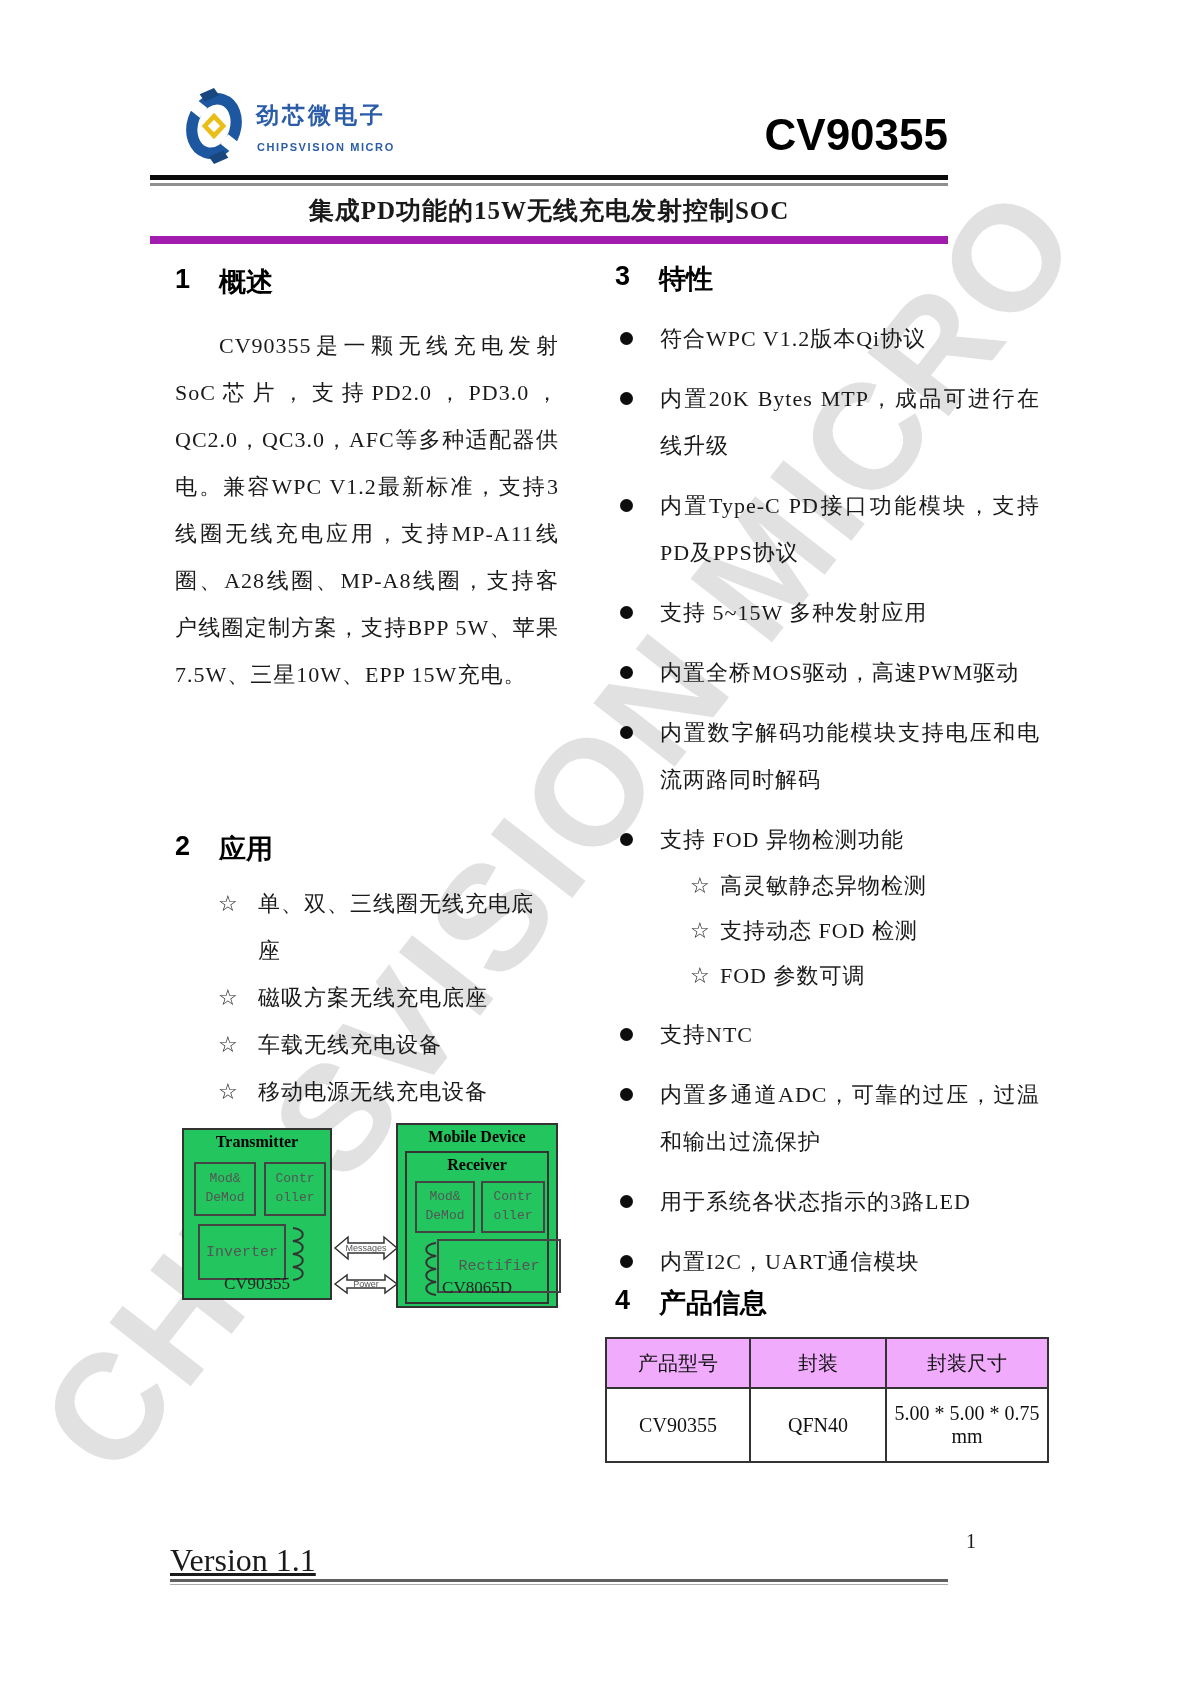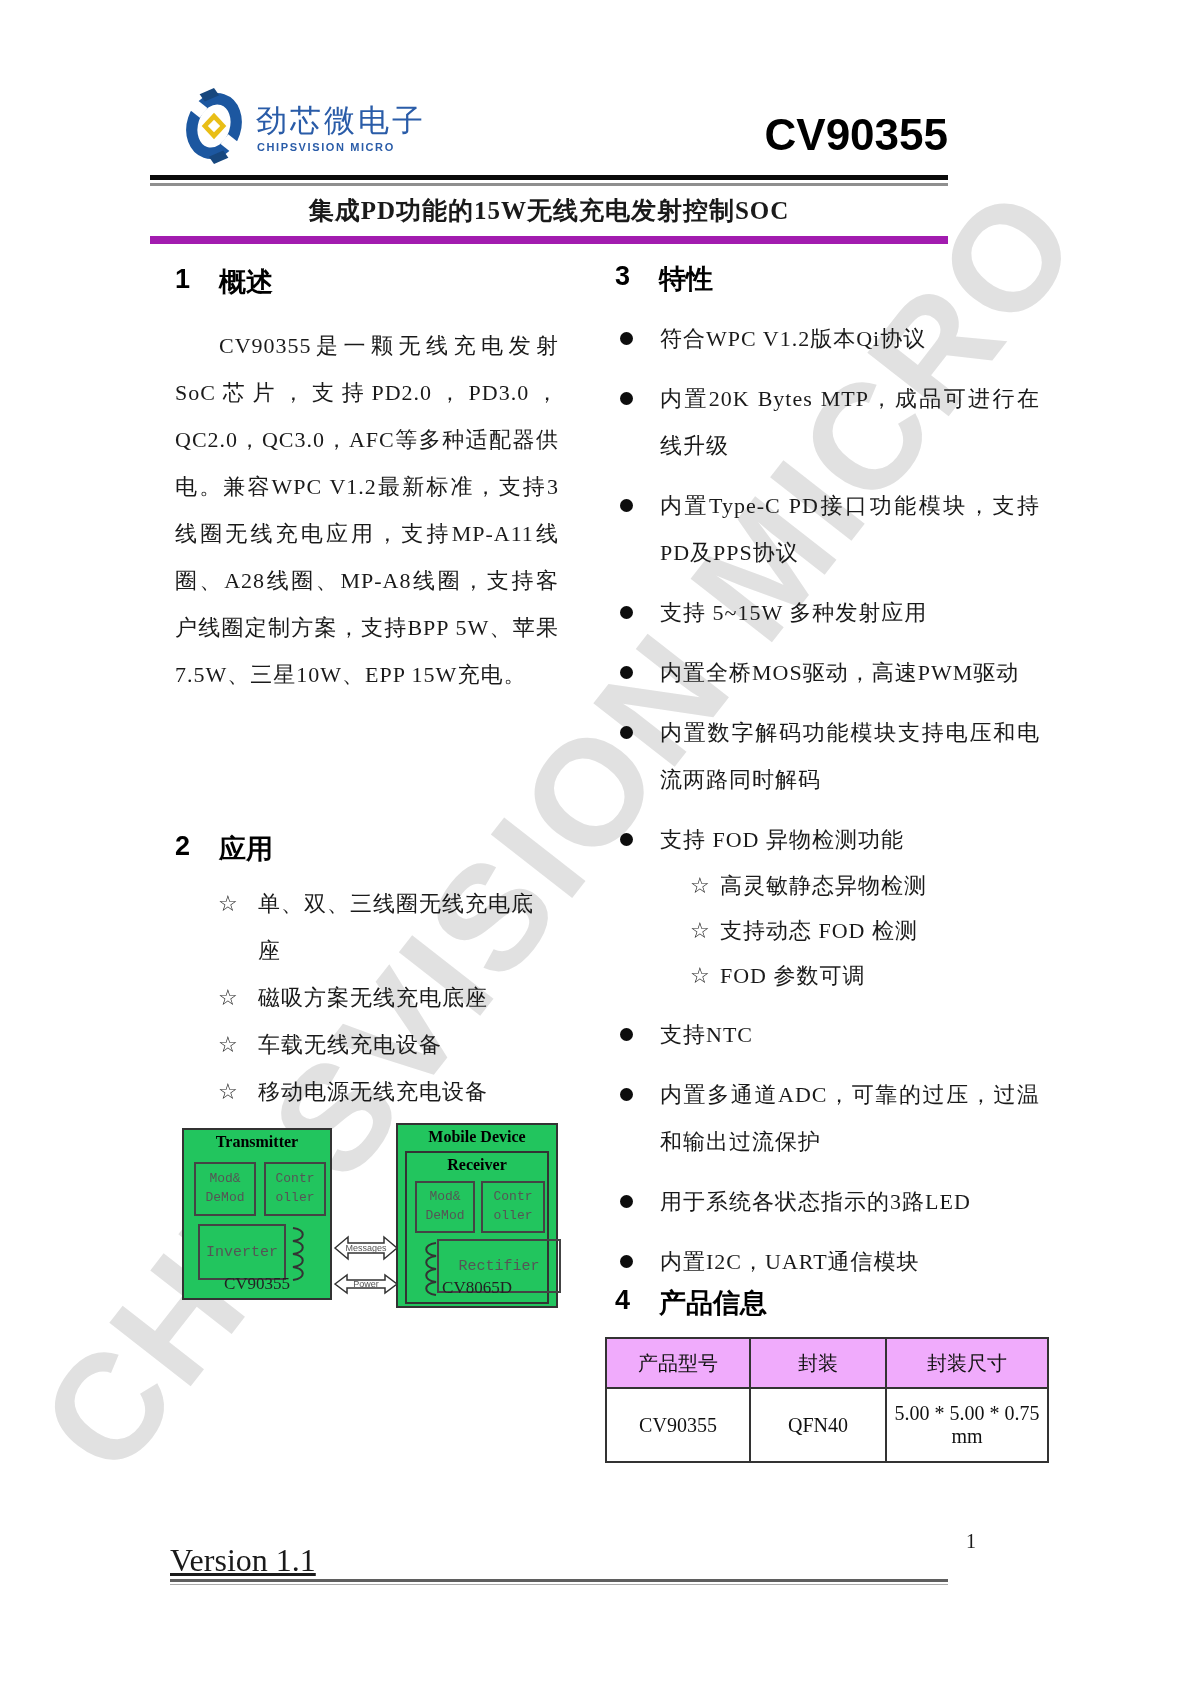--- a/index.html
+++ b/index.html
@@ -15,21 +15,21 @@
     position:absolute; left:560px; top:830px; z-index:0;
     transform:translate(-50%,-50%) rotate(-52deg);
     font-family:"Liberation Sans","DejaVu Sans",sans-serif;
     font-weight:bold; font-size:150px; letter-spacing:4px;
     color:#bdbdbd; opacity:.45; white-space:nowrap;
   }
 
   
   .logo-icon{left:183px; top:86px; width:62px; height:80px;}
   .brand-cn{
-    left:256px; top:100px; font-size:31px; font-weight:normal; color:#2a5ca8;
+    left:256px; top:100px; font-size:23px; font-weight:bold; color:#2a5ca8;
     font-family:"Liberation Sans","DejaVu Sans",sans-serif; letter-spacing:3px;
   }
   .brand-en{
     left:257px; top:141px; font-size:11px; font-weight:bold; color:#2a5ca8;
     font-family:"Liberation Sans","DejaVu Sans",sans-serif; letter-spacing:1.6px;
   }
   .product-title{
     top:110px; left:640px; width:308px; text-align:right;
     font-family:"Liberation Sans","DejaVu Sans",sans-serif;
     font-weight:bold; font-size:44px; color:#000;

